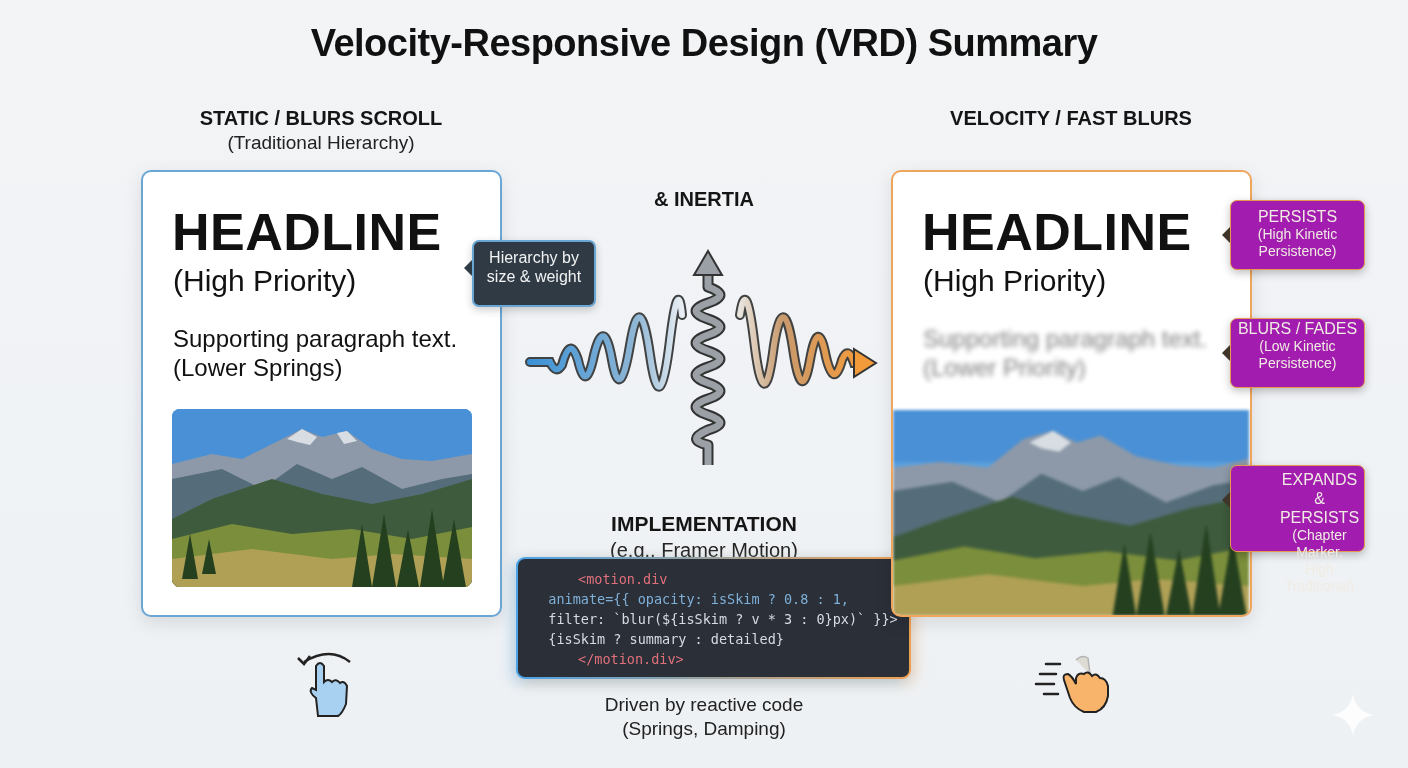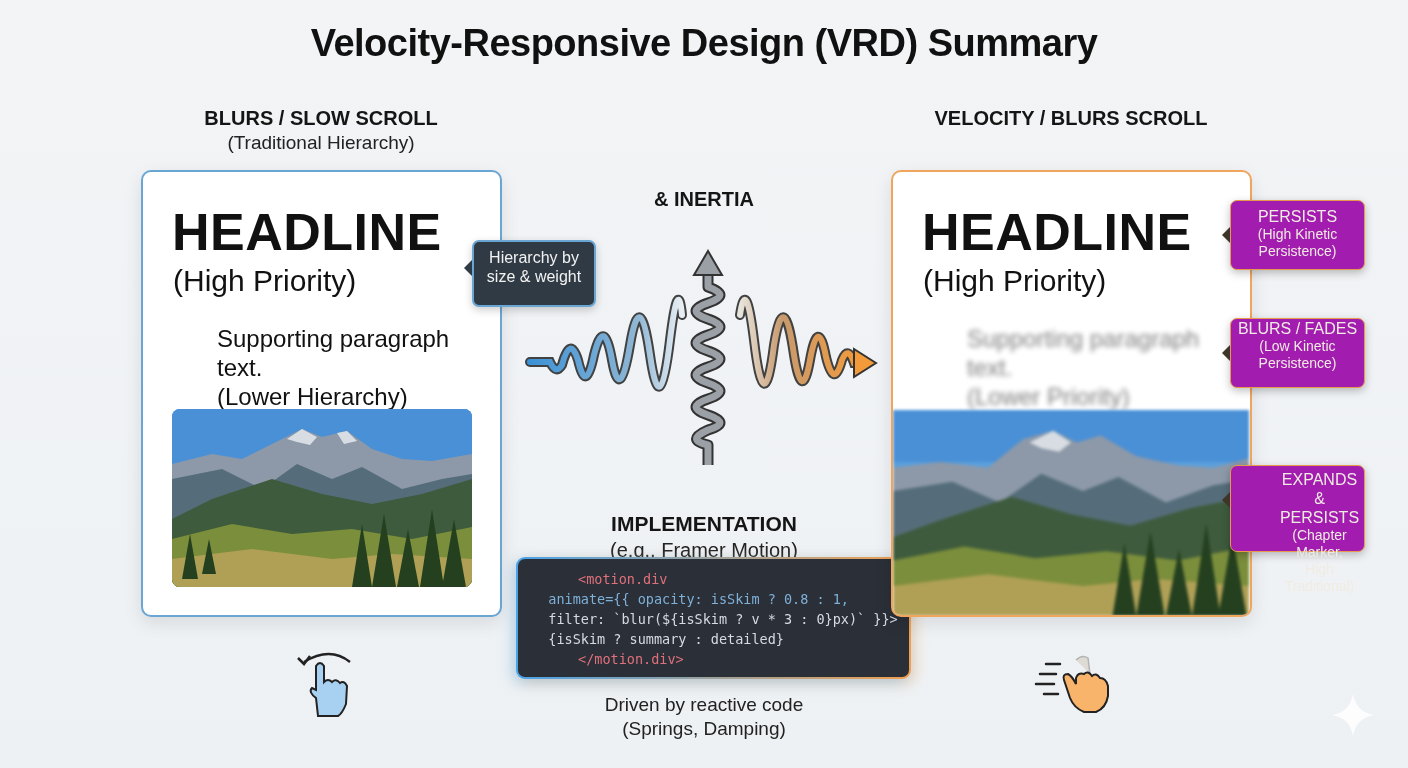--- a/index.html
+++ b/index.html
@@ -18,21 +18,21 @@
   .colhead .s { font-size:19px; color:#222; margin-top:2px; }
 
   .card {
     background:#fff; border-radius:10px; box-sizing:border-box;
     box-shadow: 0 6px 18px rgba(0,0,0,0.10);
   }
   .card.left { left:141px; top:170px; width:361px; height:447px; border:2.5px solid #6aa6d4; }
   .card.right { left:891px; top:170px; width:361px; height:447px; border:2.5px solid #f0a55c; overflow:hidden; }
   .headline { position:absolute; left:29px; top:30px; font-size:52px; font-weight:bold; letter-spacing:0.5px; color:#111; }
   .prio { position:absolute; left:30px; top:92px; font-size:30px; color:#111; }
-  .para { position:absolute; left:30px; top:152px; font-size:24px; line-height:29px; color:#111;margin-left:44px; }
+  .para { position:absolute; left:30px; top:152px; font-size:24px; line-height:29px; color:#111; }
   .card.right .para { filter: blur(2.5px); opacity:0.55; }
   .photo {
     position:absolute; overflow:hidden;
     background: linear-gradient(180deg,#4f93d6 0%,#9cc6ea 28%,#c9d3dc 30%,#7e8ea1 45%,#4b6374 58%,#3d5b3e 68%,#6d8a36 82%,#b4a45a 100%);
   }
   .card.left .photo { left:29px; top:237px; width:300px; height:178px; border-radius:8px; }
   .card.right .photo { left:0; top:238px; width:356px; height:206px; filter: blur(1.6px); }
   .photo svg { position:absolute; left:0; top:0; width:100%; height:100%; }
 
   .tip {
@@ -76,30 +76,30 @@
   .gesture-left { left:290px; top:648px; width:70px; height:72px; }
   .gesture-right { left:1030px; top:650px; width:90px; height:66px; }
   .sparkle { left:1328px; top:690px; width:50px; height:50px; }
 </style>
 </head>
 <body>
 
 <div class="abs title">Velocity-Responsive Design (VRD) Summary</div>
 
 <div class="abs colhead" style="left:121px; top:107px;">
-  <div class="h">BLURS / SLOW SCROLL</div>
+  <div class="h">STATIC / BLURS SCROLL</div>
   <div class="s">(Traditional Hierarchy)</div>
 </div>
 
 <div class="abs card left">
   <div class="headline">HEADLINE</div>
   <div class="prio">(High Priority)</div>
   <div class="para">
     <div>Supporting paragraph text.</div>
-    <div>(Lower Hierarchy)</div>
+    <div>(Lower Springs)</div>
   </div>
   <div class="photo">
     <svg viewBox="0 0 300 178" preserveAspectRatio="none">
       <rect x="0" y="0" width="300" height="178" fill="#5aa0dd"></rect>
       <rect x="0" y="0" width="300" height="60" fill="#4a90d6"></rect>
       <polygon points="0,55 40,45 70,50 110,30 130,20 150,28 175,22 200,40 230,50 260,52 300,45 300,178 0,178" fill="#8d99a8"></polygon>
       <polygon points="0,70 50,60 90,80 125,55 160,70 190,58 230,80 270,70 300,65 300,178 0,178" fill="#556d7a"></polygon>
       <polygon points="40,90 100,70 150,85 200,95 250,85 300,70 300,178 0,178 0,110" fill="#3e5b3d"></polygon>
       <polygon points="0,130 60,115 120,125 180,120 240,130 300,118 300,178 0,178" fill="#7b8e3b"></polygon>
       <polygon points="0,150 80,140 160,150 220,145 300,150 300,178 0,178" fill="#b0a056"></polygon>
@@ -173,21 +173,21 @@
 </div>
 
 <div class="abs code"><div><span class="tag">&lt;motion.div</span></div><div><span class="attr">  animate={{ opacity: isSkim ? 0.8 : 1,</span></div><div><span>  filter: `blur(${isSkim ? v * 3 : 0}px)` }}&gt;</span></div><div><span>  {isSkim ? summary : detailed}</span></div><div><span class="tag">&lt;/motion.div&gt;</span></div></div>
 
 <div class="abs driven">
   <div>Driven by reactive code</div>
   <div>(Springs, Damping)</div>
 </div>
 
 <div class="abs colhead" style="left:871px; top:107px;">
-  <div class="h">VELOCITY / BLURS SCROLL</div>
+  <div class="h">VELOCITY / FAST BLURS</div>
 </div>
 
 <div class="abs card right">
   <div class="headline">HEADLINE</div>
   <div class="prio">(High Priority)</div>
   <div class="para">
     <div>Supporting paragraph text.</div>
     <div>(Lower Priority)</div>
   </div>
   <div class="photo">

